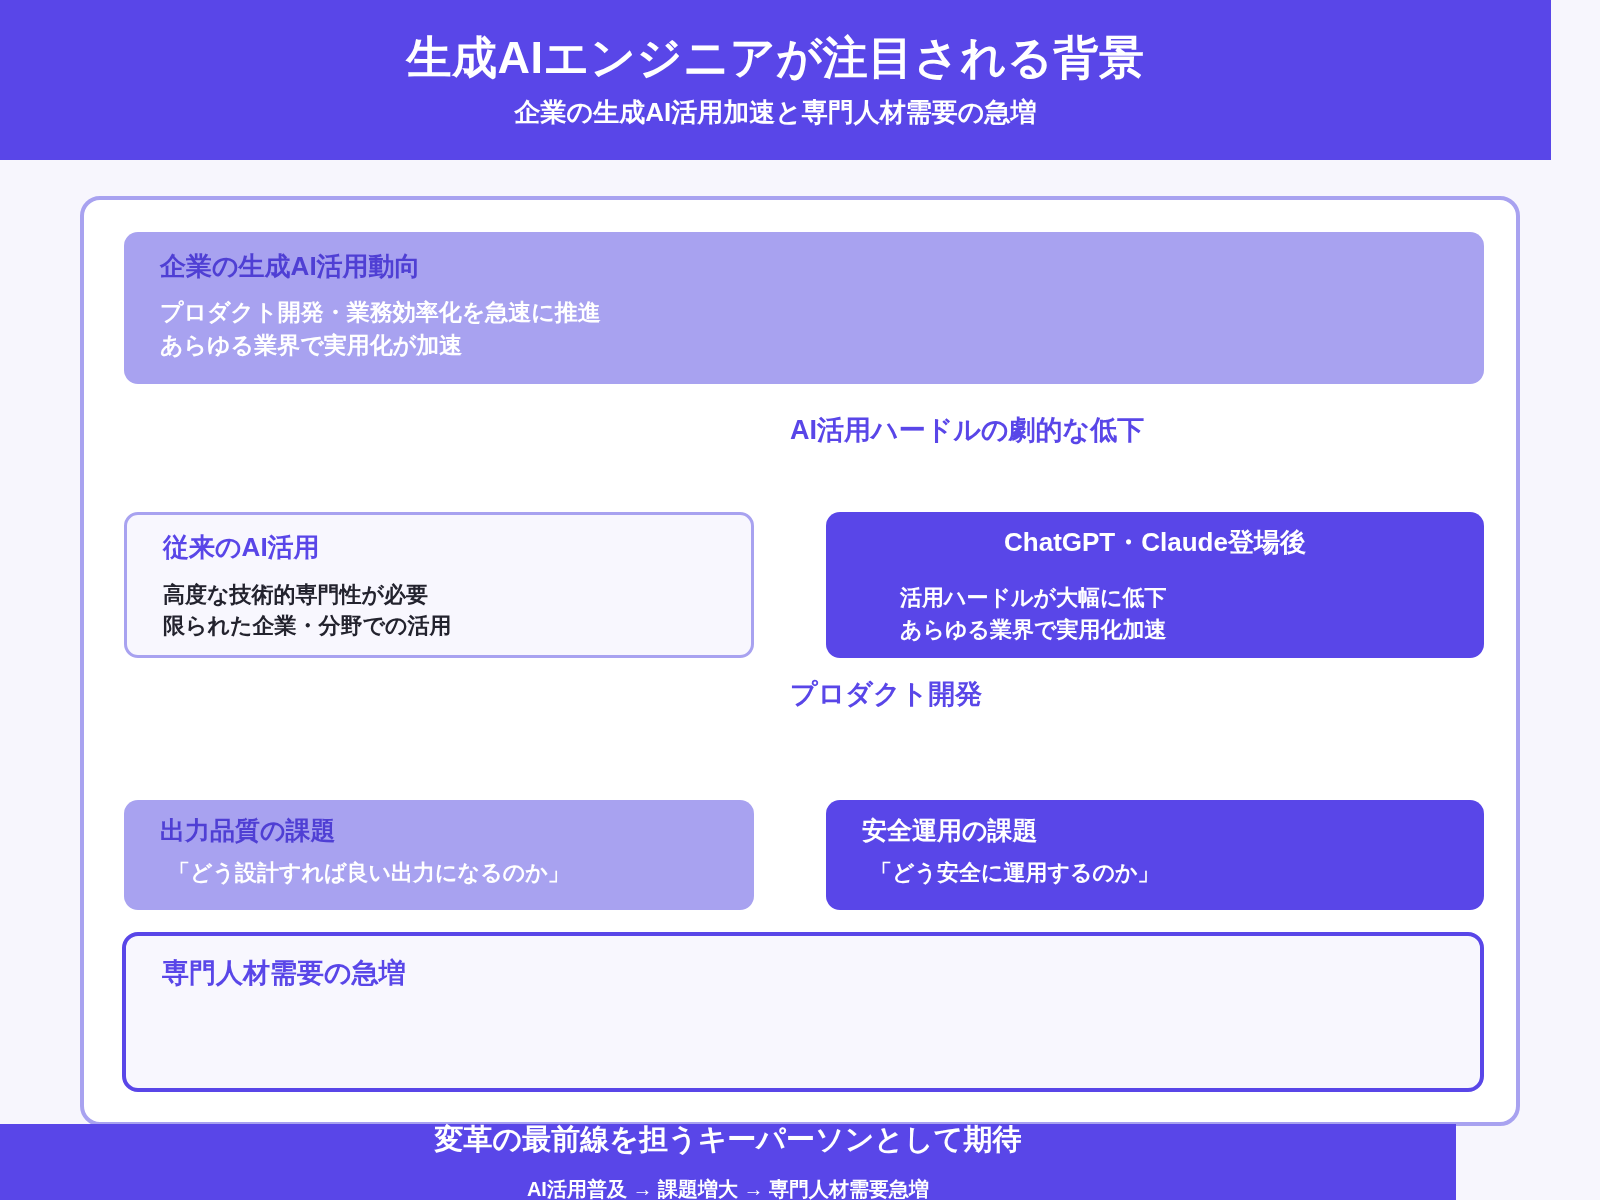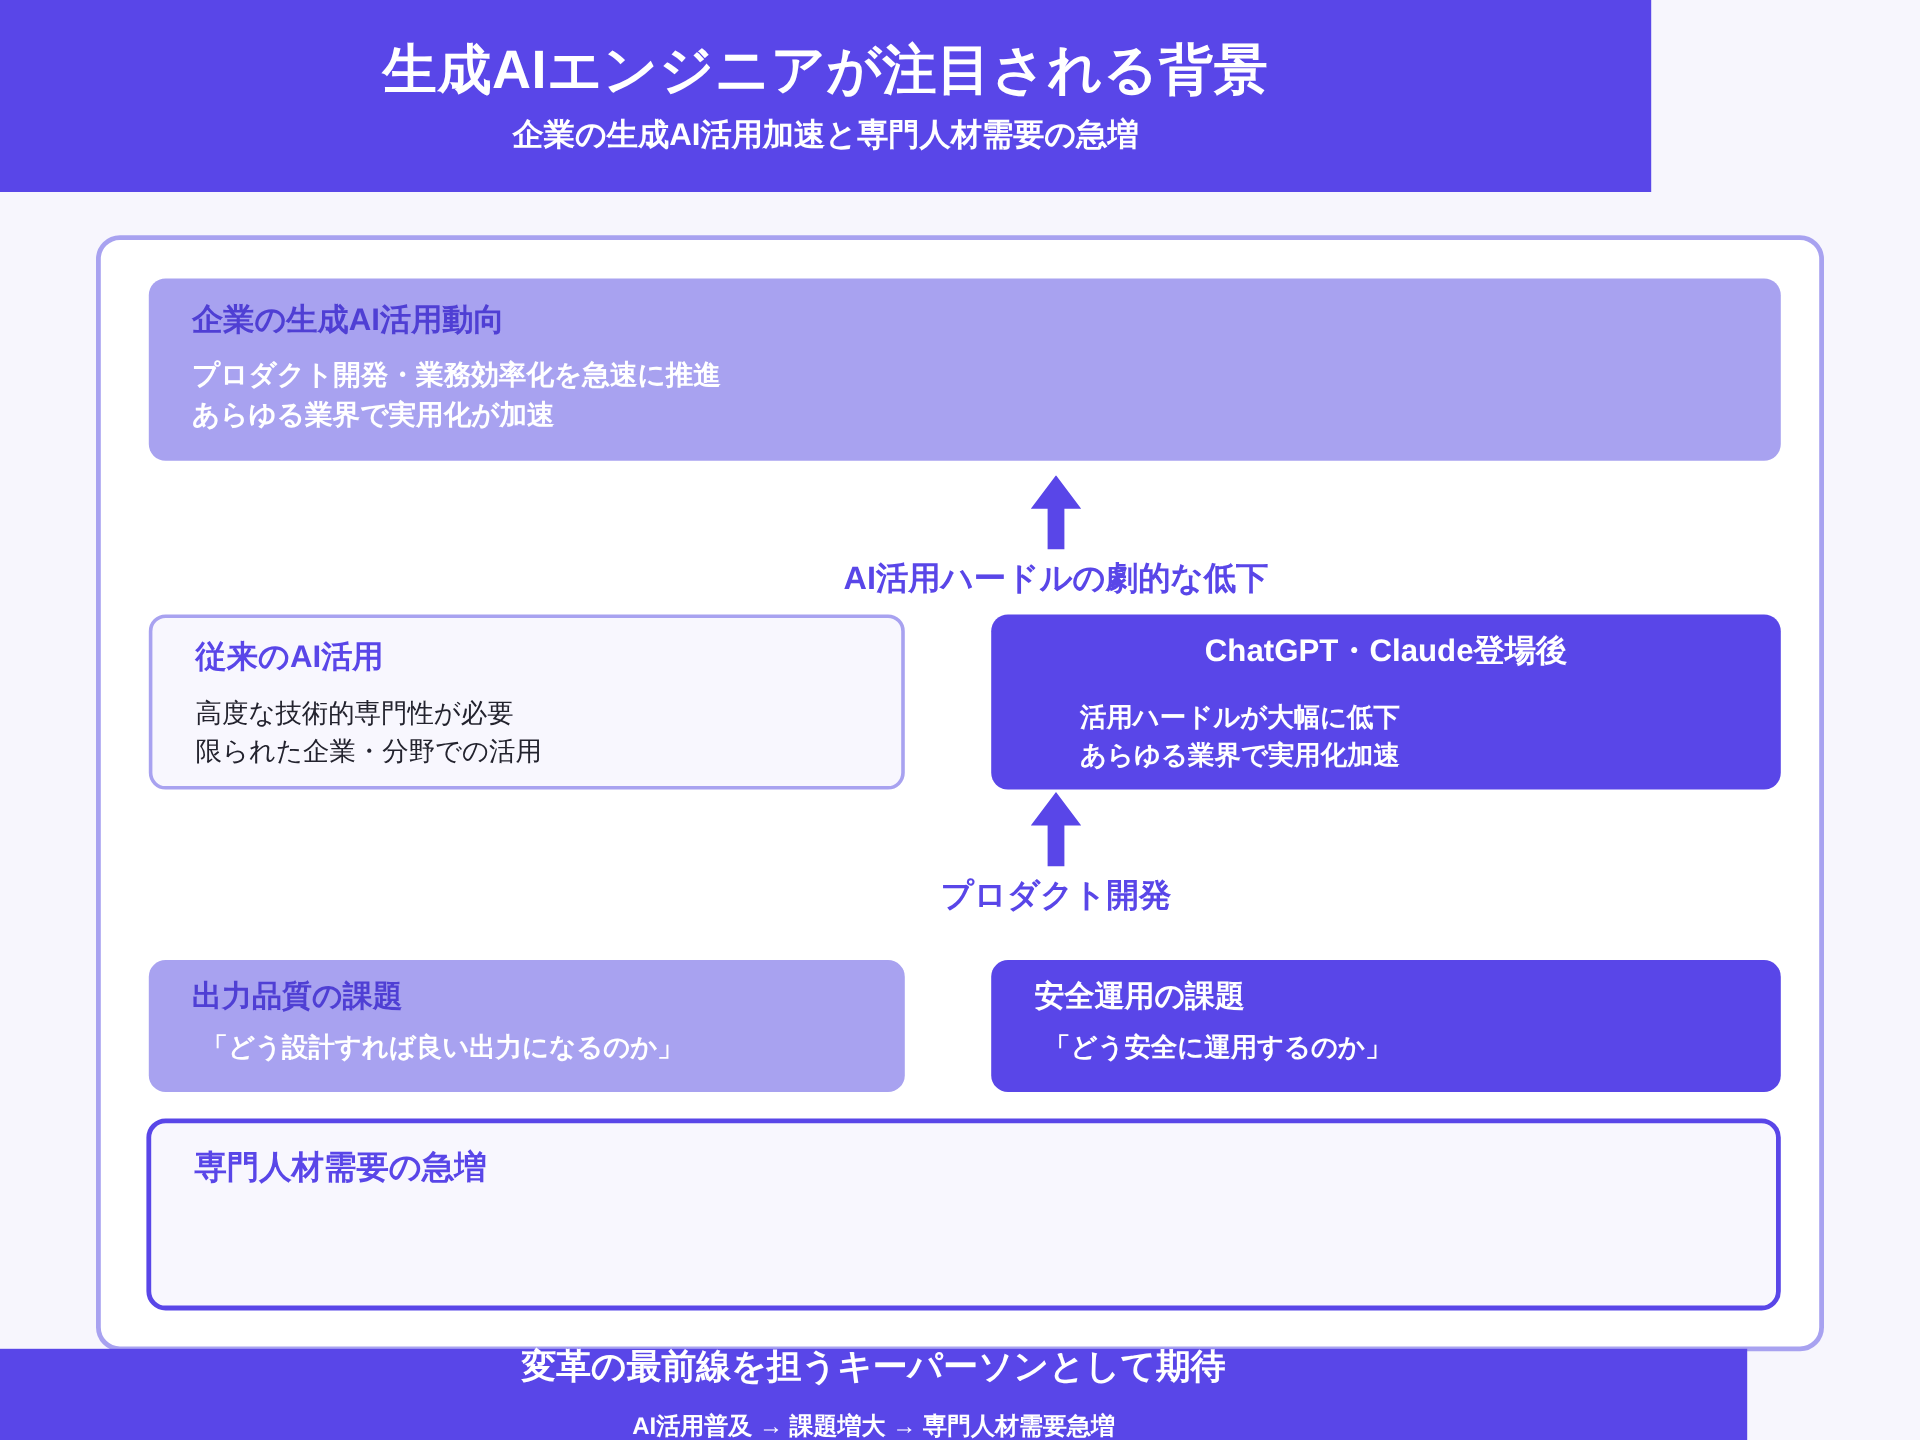--- a/index.html
+++ b/index.html
@@ -13,21 +13,21 @@
   body {
     font-family: "Liberation Sans", "DejaVu Sans", sans-serif;
     background: #f7f6fd;
     position: relative;
   }
 
   
   #header-bar {
     position: absolute;
     left: 0; top: 0;
-    width: 1376px;
+    width: 1551px;
     height: 160px;
     background: #5946e8;
     display: flex;
     flex-direction: column;
     align-items: center;
     justify-content: center;
     gap: 16px;
   }
   #header-title {
     color: #ffffff;
@@ -87,21 +87,21 @@
   }
   .card--solid .card-title { color: #ffffff; }
   .card--solid .card-body  { color: #ffffff; }
 
   
   .card--outline {
     background: #f8f7fe;
     border: 3px solid #a8a2f0;
   }
   .card--outline .card-title { color: #5946e8; }
-  .card--outline .card-body  { color: #23232e; font-weight: normal; }
+  .card--outline .card-body  { color: #23232e; font-weight: bold; }
 
   .card--outline-strong {
     background: #f8f7fe;
     border: 4px solid #5946e8;
   }
   .card--outline-strong .card-title { color: #5946e8; }
   .card--outline-strong .card-body  { color: #23232e; font-weight: normal; }
 
   
   #card-trend {
@@ -150,21 +150,21 @@
     padding: 22px 36px 0 36px;
     border-radius: 16px;
   }
   #card-demand .card-title { font-size: 27px; margin-bottom: 16px; }
   #card-demand .card-body  { font-size: 23px; line-height: 1.5; }
 
   
   .arrow-group {
     position: absolute;
     display: flex;
-    flex-direction: column;
+    flex-direction: row;
     align-items: center;
   }
   .arrow-svg { display: block; }
   .arrow-label {
     color: #5946e8;
     font-size: 27px;
     font-weight: bold;
     white-space: nowrap;
     margin-top: 6px;
   }

